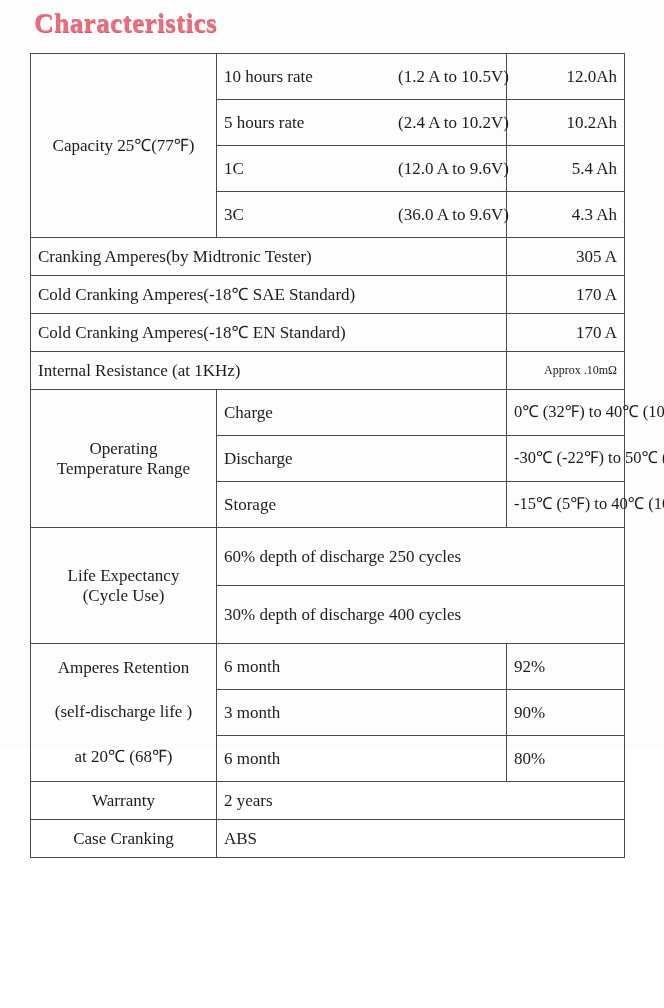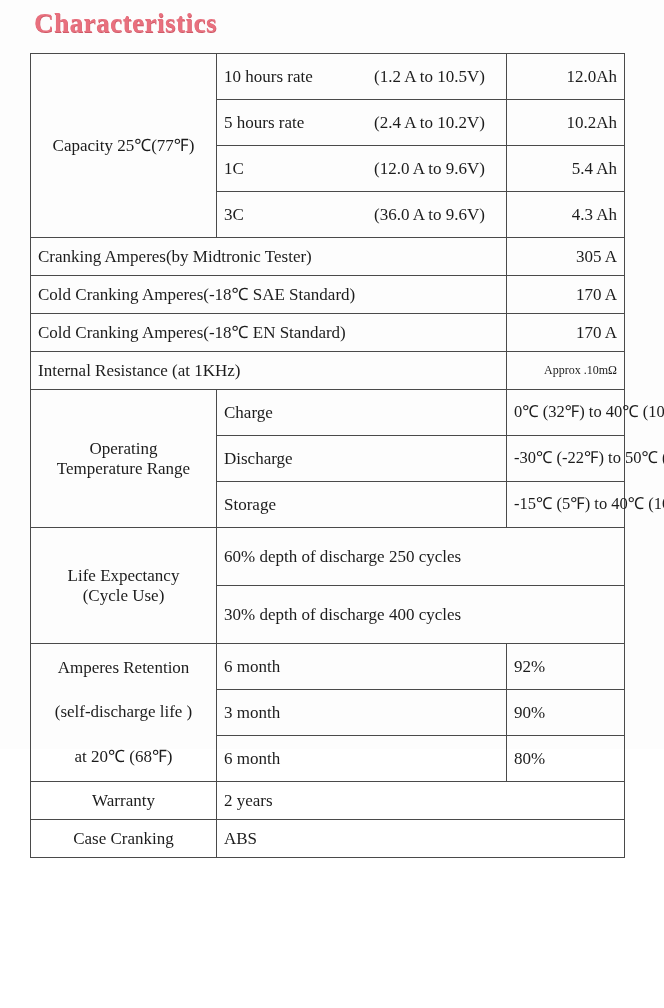--- a/index.html
+++ b/index.html
@@ -57,24 +57,23 @@
   .center { text-align: center; }
   .nowrap { white-space: nowrap; }
 
   .rowh { height: 46px; }
   .rowh-sm { height: 38px; padding-left: 19px; }
   .rowh-lg { height: 58px; }
 
   .mid-split {
     display: flex;
     align-items: center;
-    gap: 8px;
   }
   .mid-split .k { flex: 0 0 142px; }
-  .mid-split .v { flex: 1 1 auto; }
+  .mid-split .v { flex: 1 1 auto; margin-left: 32px; }
 
   .label-two-line {
     text-align: center;
     line-height: 1.5;
   }
   .val-cell { text-align: right; }
   .temp-cell { white-space: nowrap; font-size: 16.5px; }
   .tight { font-size: 12px; }
 </style>
 </head>

